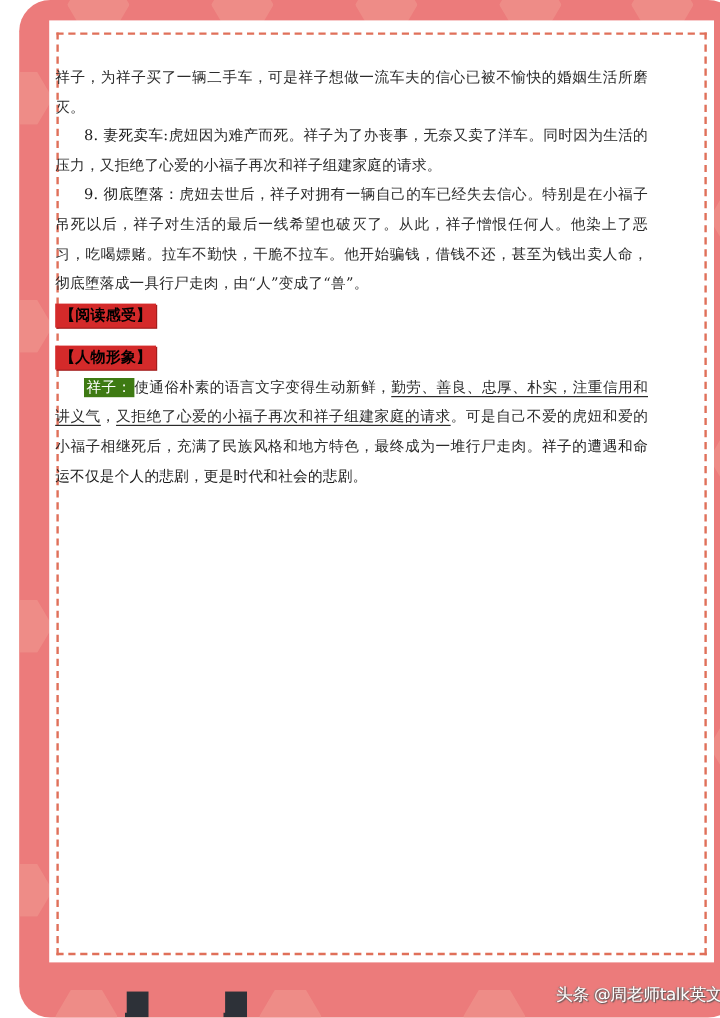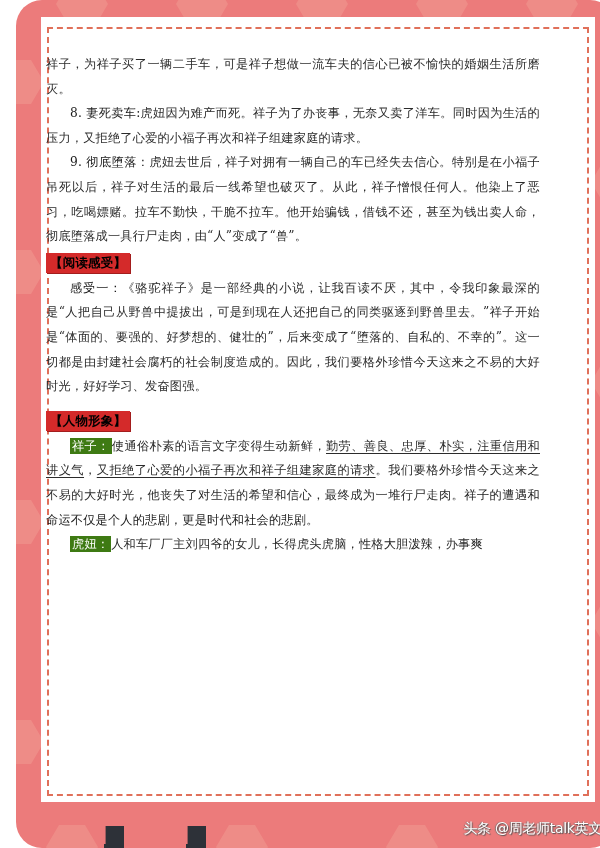--- a/index.html
+++ b/index.html
@@ -94,31 +94,25 @@
     <p class="p indent">
       <span class="b">8. 妻死卖车:</span><span>虎妞因为难产而死。祥子为了办丧事，无奈又卖了洋车。同时因为生活的压力，又拒绝了心爱的小福子再次和祥子组建家庭的请求。</span>
     </p>
 
     <p class="p indent">
       <span class="b">9. 彻底堕落：</span><span>虎妞去世后，祥子对拥有一辆自己的车已经失去信心。特别是在小福子吊死以后，祥子对生活的最后一线希望也破灭了。从此，祥子憎恨任何人。他染上了恶习，吃喝嫖赌。拉车不勤快，干脆不拉车。他开始骗钱，借钱不还，甚至为钱出卖人命，彻底堕落成一具行尸走肉，由“人”变成了“兽”。</span>
     </p>
 
     <div class="sec">【阅读感受】</div>
 
-    <p class="p indent">
-      <span class="b">感受一：</span><span>《骆驼祥子》是一部经典的小说，让我百读不厌，其中，令我印象最深的是“人把自己从野兽中提拔出，可是到现在人还把自己的同类驱逐到野兽里去。”祥子开始是“体面的、要强的、好梦想的、健壮的”，后来变成了“堕落的、自私的、不幸的”。这一切都是由封建社会腐朽的社会制度造成的。因此，我们要格外珍惜今天这来之不易的大好时光，好好学习、发奋图强。</span>
-    </p>
     <div class="gap"></div>
 
     <div class="sec">【人物形象】</div>
 
     <p class="p indent">
-      <span class="tag">祥子：</span><span>使通俗朴素的语言文字变得生动新鲜，</span><span class="u">勤劳、善良、忠厚、朴实，注重信用和讲义气</span><span>，</span><span class="u">又拒绝了心爱的小福子再次和祥子组建家庭的请求</span><span>。我们要格外珍惜今天这来之不易的大好时光，他丧失了对生活的希望和信心，最终成为一堆行尸走肉。</span><span class="b">祥子的遭遇和命运不仅是个人的悲剧，更是时代和社会的悲剧。</span>
+      <span class="tag">祥子：</span><span>使通俗朴素的语言文字变得生动新鲜，</span><span class="u">勤劳、善良、忠厚、朴实，注重信用和讲义气</span><span>，</span><span class="u">又拒绝了心爱的小福子再次和祥子组建家庭的请求</span><span>。可是自己不爱的虎妞和爱的小福子相继死后，充满了民族风格和地方特色，最终成为一堆行尸走肉。</span><span class="b">祥子的遭遇和命运不仅是个人的悲剧，更是时代和社会的悲剧。</span>
     </p>
 
 
-    <p class="p indent">
-      <span class="tag">虎妞：</span><span>人和车厂厂主刘四爷的女儿，长得虎头虎脑，性格</span><span class="b">大胆泼辣</span><span>，办事</span><span class="b">爽</span>
-    </p>
   </div>
 
   <div class="wm">头条 @周老师talk英文</div>
 </div>
 
 </body></html>

